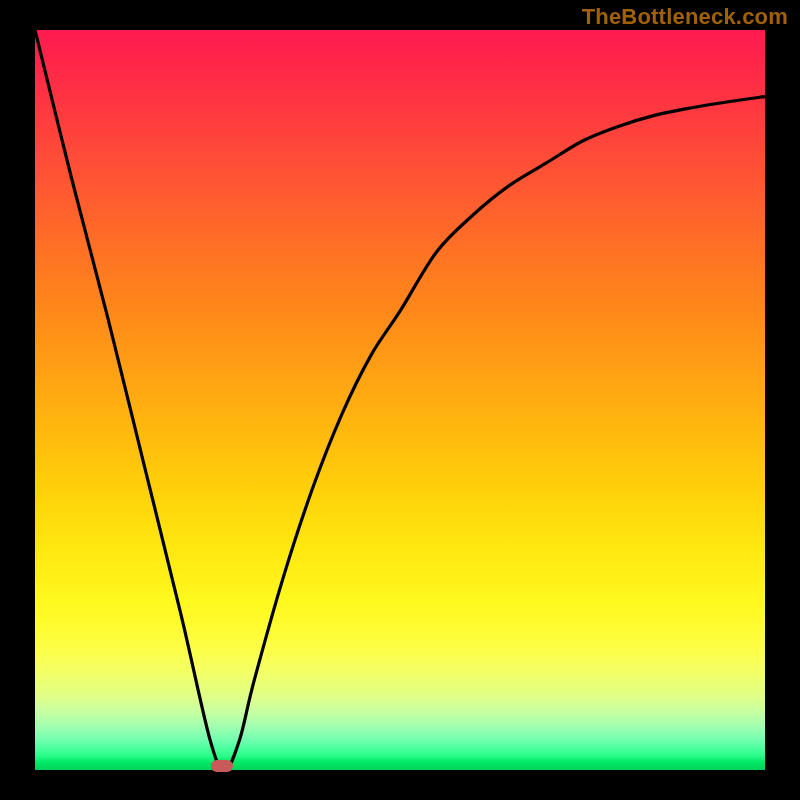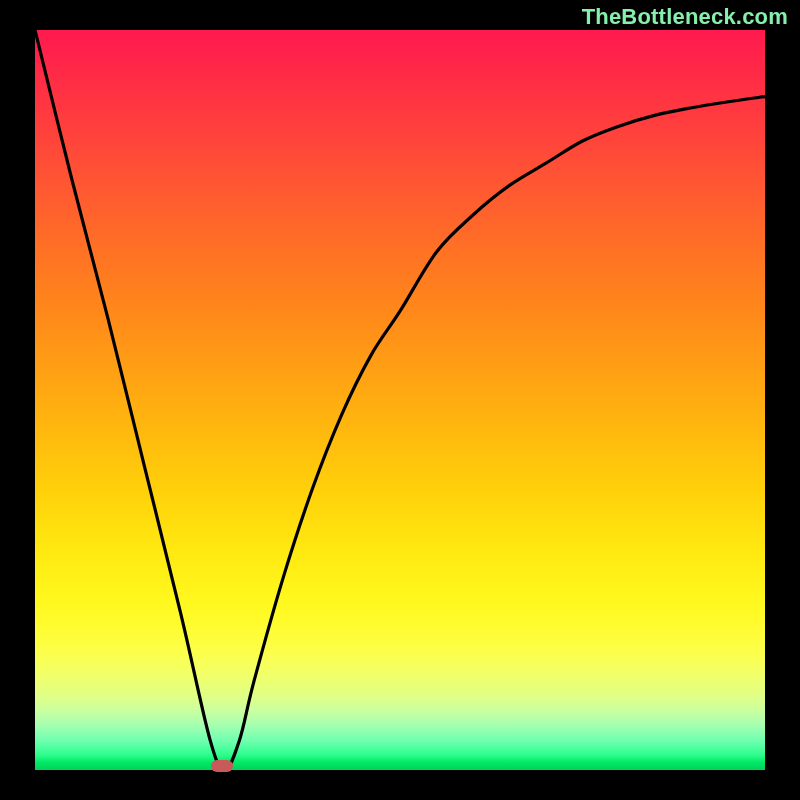--- a/index.html
+++ b/index.html
@@ -16,21 +16,21 @@
     width: 800px;
     height: 800px;
     background: #000;
   }
   .watermark {
     position: absolute;
     top: 4px;
     right: 12px;
     font-size: 22px;
     font-weight: 600;
-    color: #86efac;
+    color: #a16207;
     letter-spacing: 0.2px;
     z-index: 5;
   }
   .plot-area {
     position: absolute;
     left: 35px;
     top: 30px;
     width: 730px;
     height: 740px;
     background: linear-gradient(to bottom,

